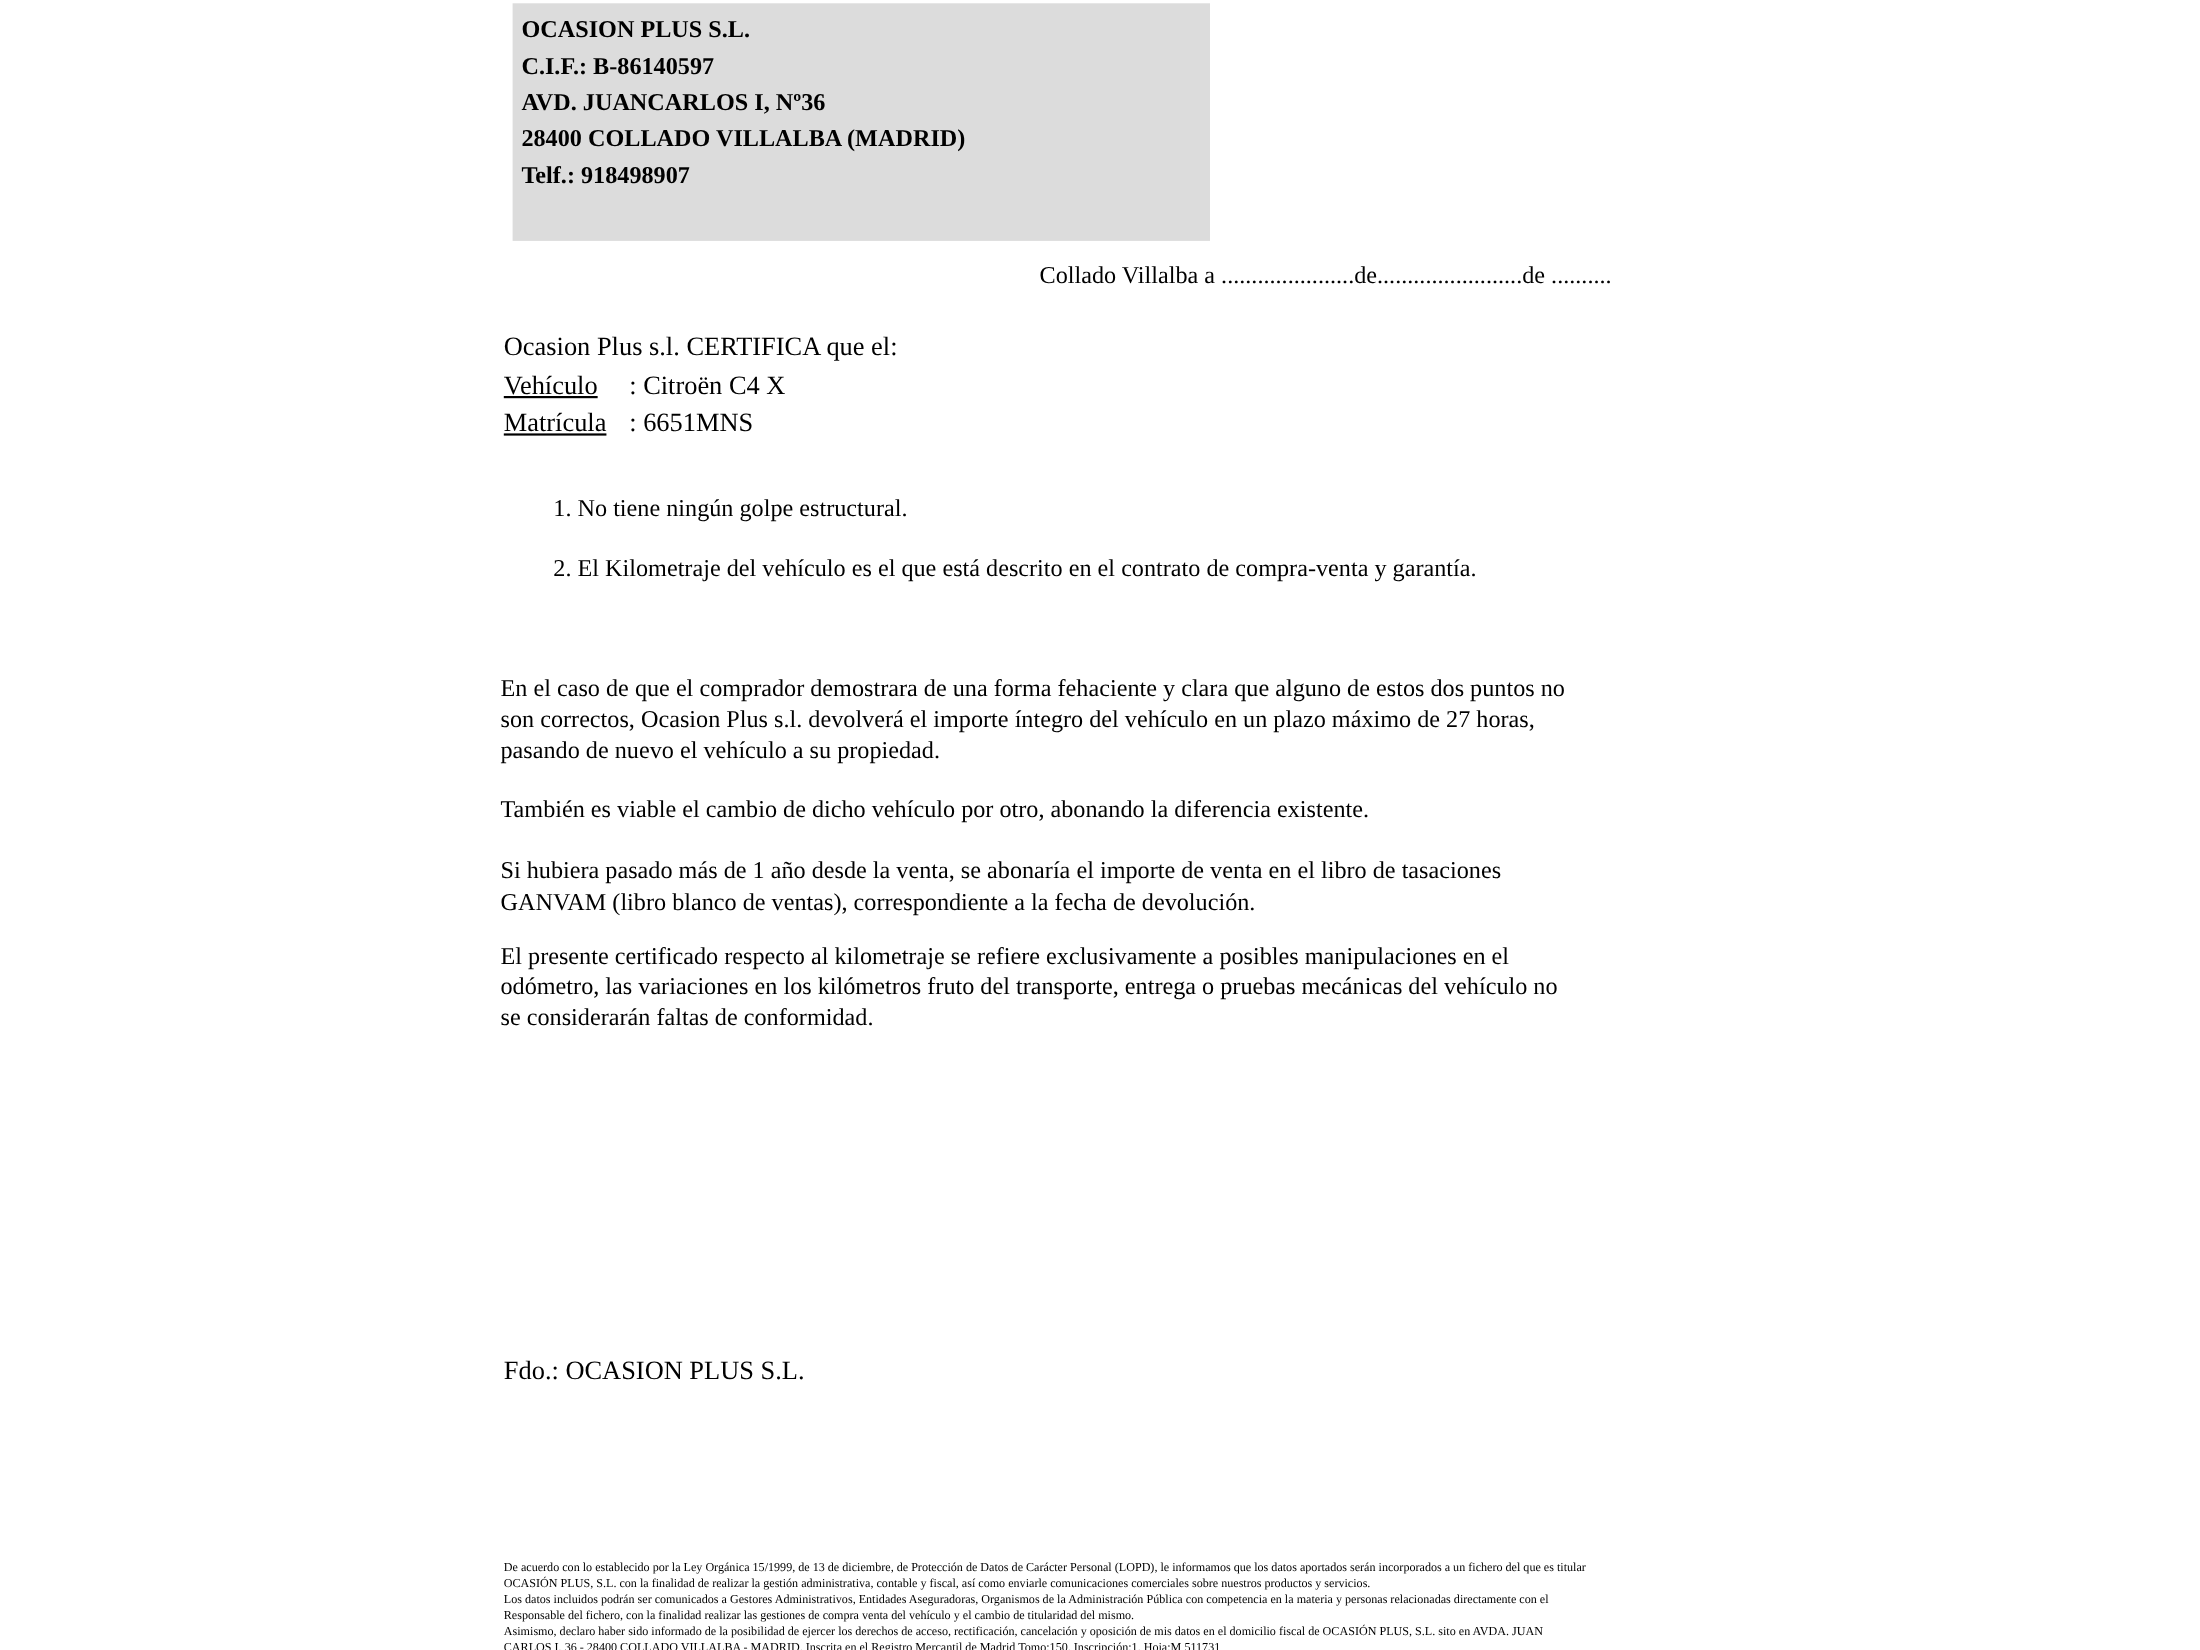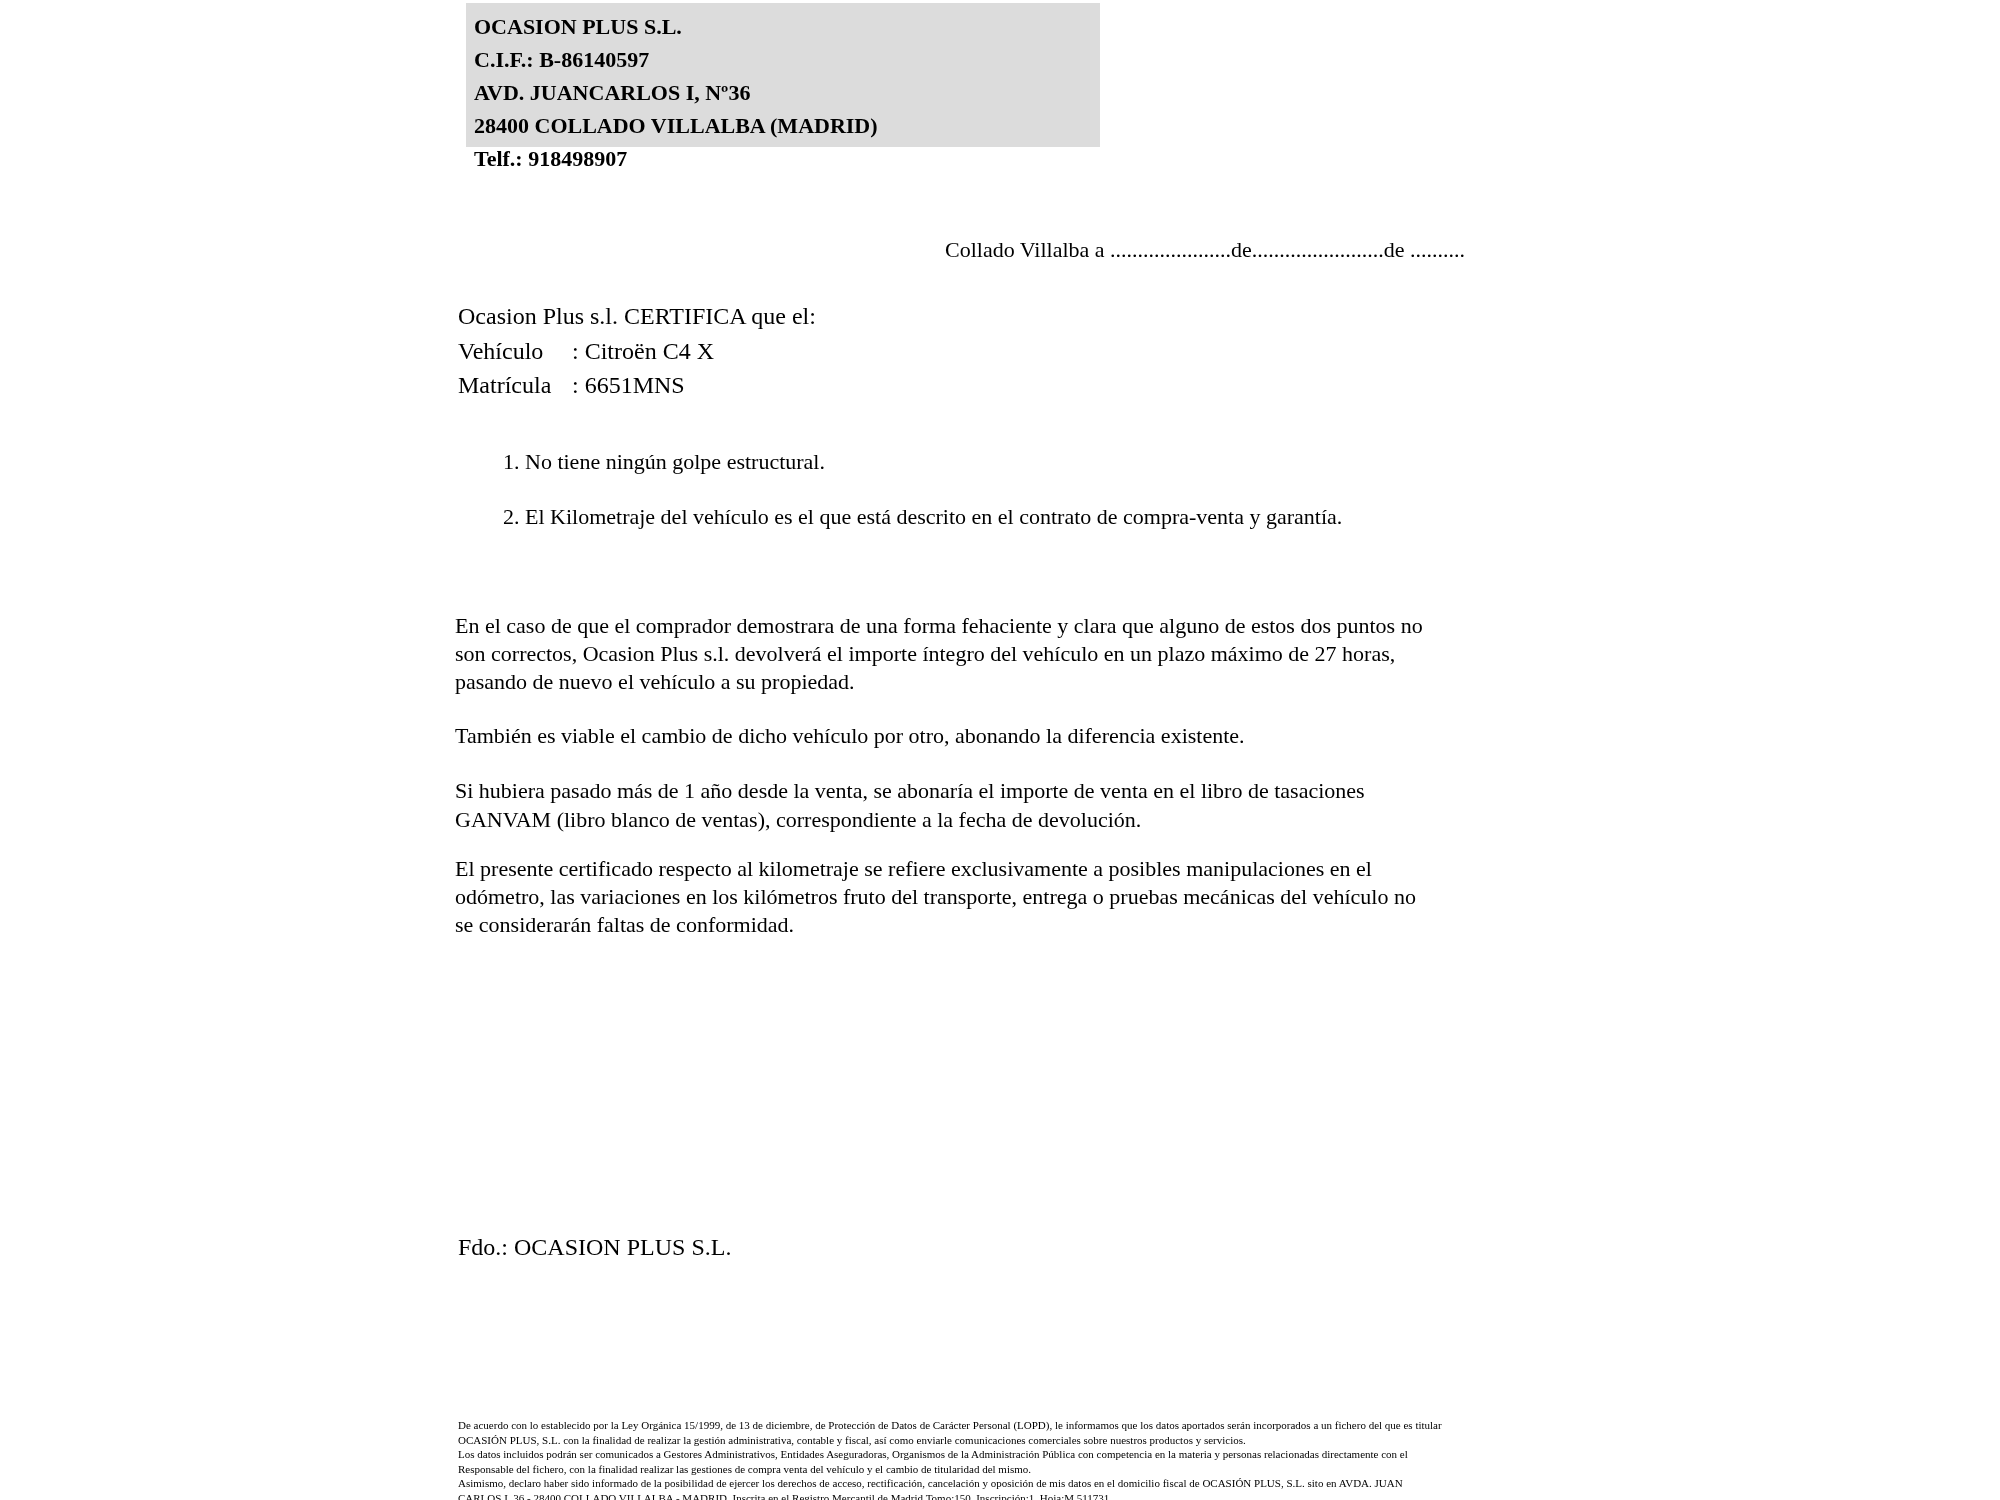--- a/index.html
+++ b/index.html
@@ -7,21 +7,21 @@
   body {
     position: relative;
     font-family: "Liberation Serif", "DejaVu Serif", serif;
     color: #000000;
     overflow: hidden;
   }
   .abs { position: absolute; }
 
   .header-box {
     left: 466px; top: 3px;
-    width: 634px; height: 144px;
+    width: 634px; height: 216px;
     background: #dcdcdc;
     padding: 7px 0 0 8px;
     font-weight: bold;
     font-size: 22px;
     line-height: 33px;
     white-space: nowrap;
   }
 
   .date-line {
     left: 945px; top: 237px;
@@ -31,20 +31,21 @@
 
   .certify-block {
     left: 458px; top: 299px;
     font-size: 24px;
     line-height: 34.5px;
     white-space: nowrap;
   }
   .cert-label {
     display: inline-block;
     width: 114px;
+    text-decoration: underline;
   }
 
   .item-line {
     left: 455px;
     font-size: 22px;
     white-space: nowrap;
     margin-left: 48px;
   }
 
   .para {

